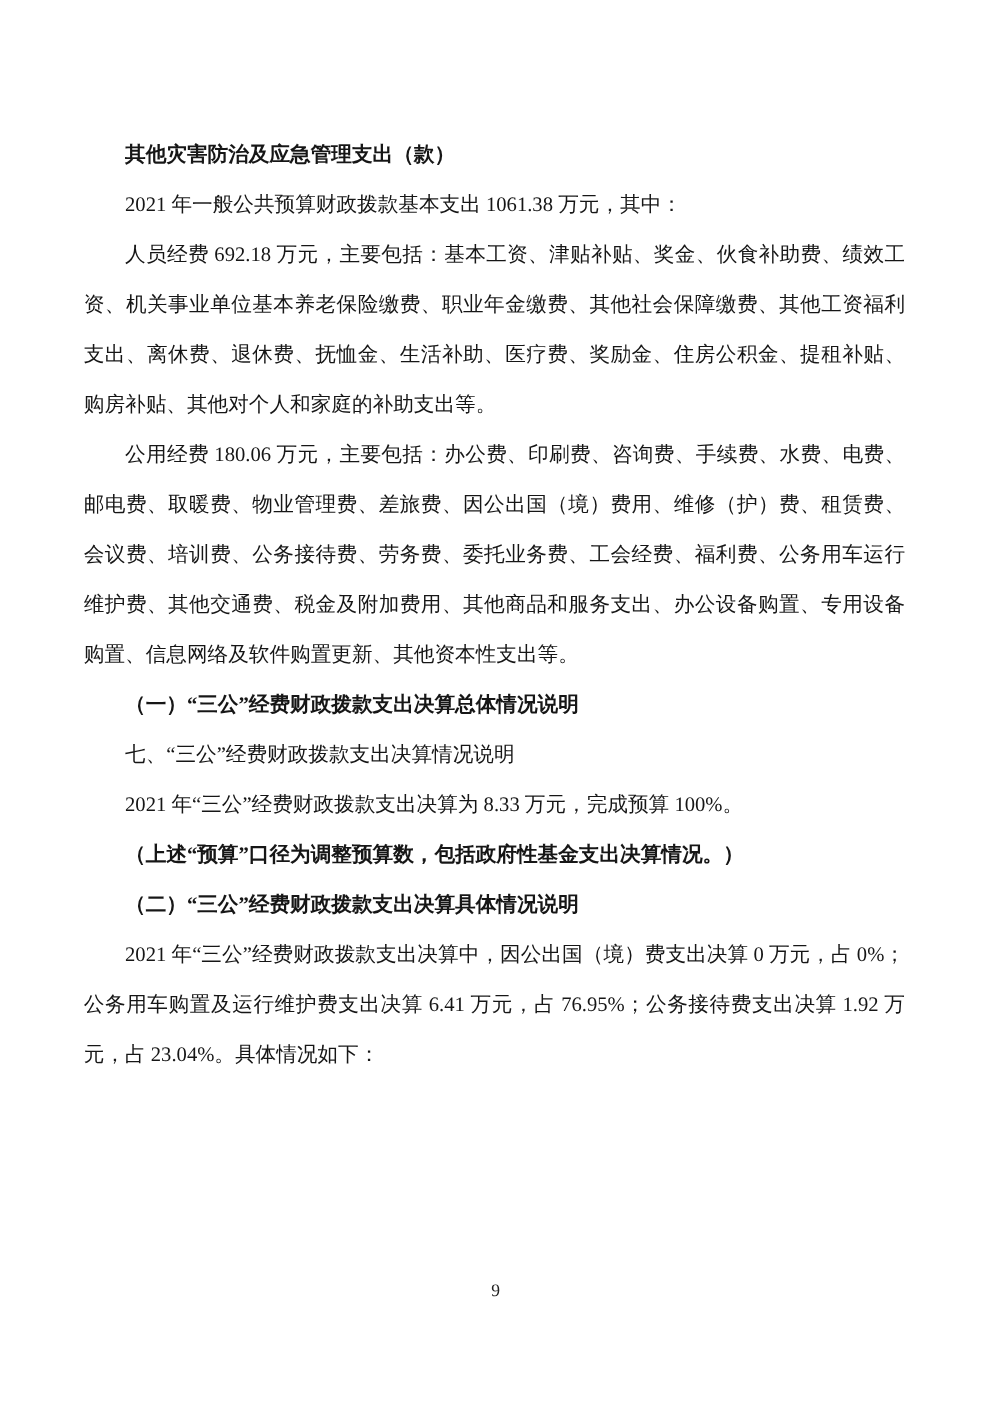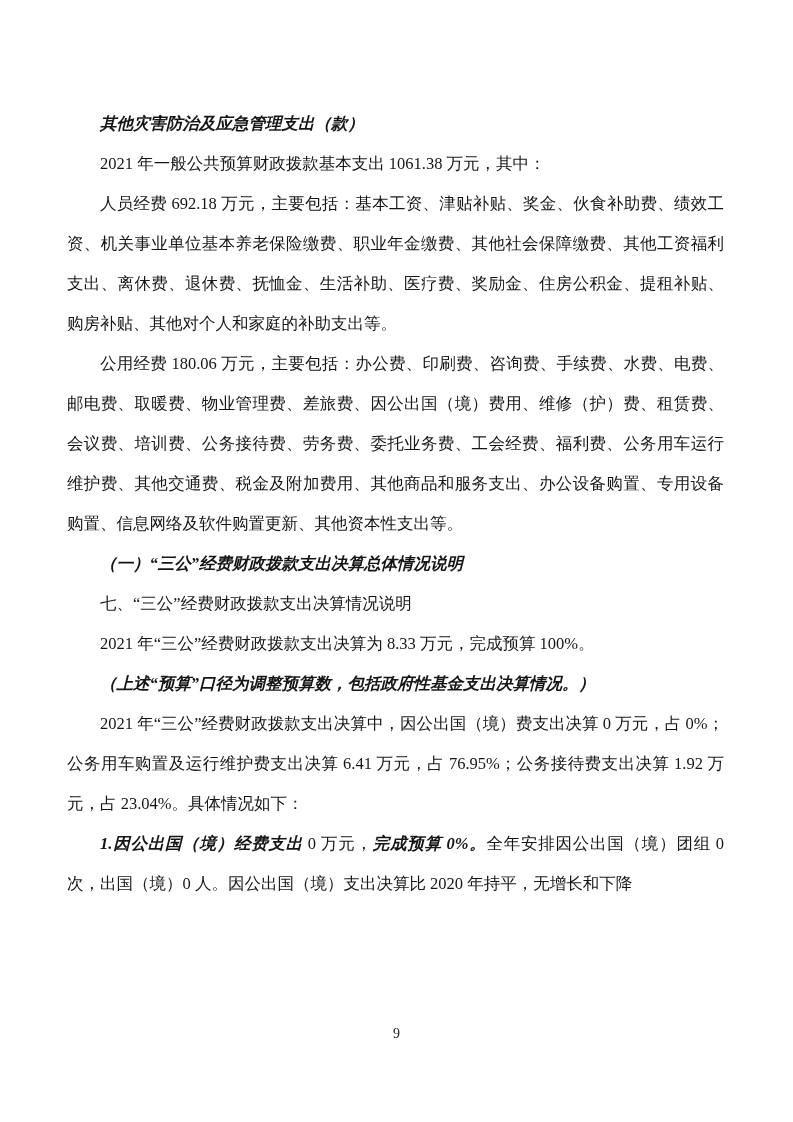--- a/index.html
+++ b/index.html
@@ -33,21 +33,20 @@
     margin: 0;
     font-size: 16.5px;
     line-height: 40px;
     text-align: justify;
     text-indent: 2em;
     letter-spacing: 0;
     word-break: break-all;
   }
   .b {
     font-weight: bold;
-    font-style: italic;
   }
   .page-num {
     position: absolute;
     left: 0;
     top: 1024px;
     width: 100%;
     text-align: center;
     font-size: 14px;
     line-height: 20px;
     color: #222222;
@@ -70,21 +69,21 @@
     <p class="para"><span>公用经费 180.06 万元，主要包括：办公费、印刷费、咨询费、手续费、水费、电费、邮电费、取暖费、物业管理费、差旅费、因公出国（境）费用、维修（护）费、租赁费、会议费、培训费、公务接待费、劳务费、委托业务费、工会经费、福利费、公务用车运行维护费、其他交通费、税金及附加费用、其他商品和服务支出、办公设备购置、专用设备购置、信息网络及软件购置更新、其他资本性支出等。</span></p>
 
     <p class="para"><span class="b">（一）“三公”经费财政拨款支出决算总体情况说明</span></p>
 
     <p class="para"><span>七、“三公”经费财政拨款支出决算情况说明</span></p>
 
     <p class="para"><span>2021 年“三公”经费财政拨款支出决算为 8.33 万元，完成预算 100%。</span></p>
 
     <p class="para"><span class="b">（上述“预算”口径为调整预算数，包括政府性基金支出决算情况。）</span></p>
 
+    <p class="para"><span class="b">（二）“三公”经费财政拨款支出决算具体情况说明</span></p>
 
     <p class="para"><span>2021 年“三公”经费财政拨款支出决算中，因公出国（境）费支出决算 0 万元，占 0%；公务用车购置及运行维护费支出决算 6.41 万元，占 76.95%；公务接待费支出决算 1.92 万元，占 23.04%。具体情况如下：</span></p>
 
-    <p class="para"><span class="b">1.因公出国（境）经费支出 </span><span>0 万元，</span><span class="b">完成预算 0%。</span><span>全年安排因公出国（境）团组 0 次，出国（境）0 人。因公出国（境）支出决算比 2020 年持平，无增长和下降</span></p>
 
   </div>
 
   <div class="page-num">9</div>
 </div>
 
 </body></html>

